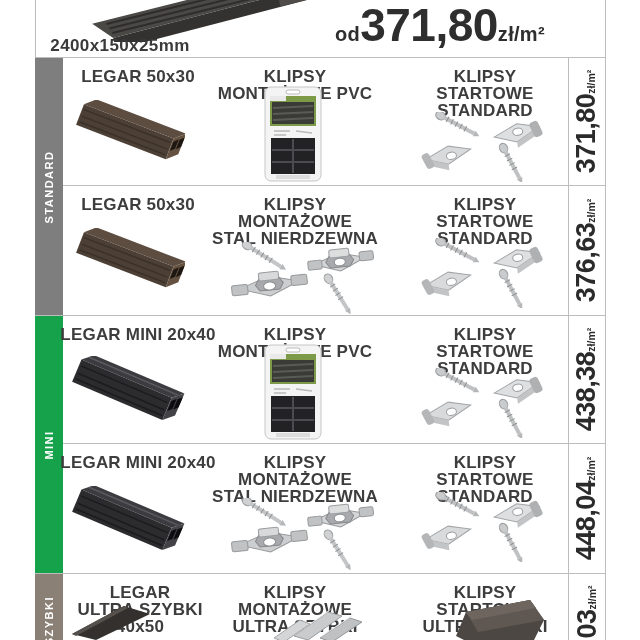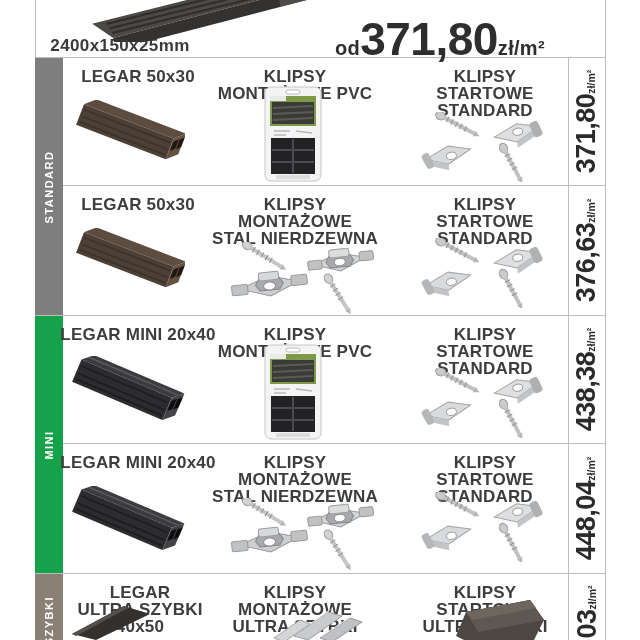--- a/index.html
+++ b/index.html
@@ -13,21 +13,21 @@
   .secbar{position:absolute;left:35px;width:28px;overflow:hidden;}
   .vlabel{position:absolute;left:50%;top:50%;transform:translate(-50%,-50%) rotate(180deg);
           writing-mode:vertical-rl;color:#fff;font-size:11px;font-weight:bold;
           letter-spacing:1.5px;white-space:nowrap;}
   .vlabel.cut{top:22px;transform:translateX(-50%) rotate(180deg);}
 
   
   .dims{position:absolute;left:40px;top:36px;width:160px;text-align:center;
         font-size:17px;font-weight:bold;color:#3a3a3a;letter-spacing:.4px;}
   .bigprice{position:absolute;left:300px;top:0;width:280px;height:56px;
-            display:flex;justify-content:center;align-items:baseline;padding-top:16px;text-align:right;}
+            display:flex;justify-content:center;align-items:baseline;padding-top:2px;text-align:right;}
   .bigprice .sm{font-size:20px;font-weight:bold;color:#2e2e2e;letter-spacing:.3px;}
   .bigprice .lg{font-size:46px;font-weight:bold;color:#2e2e2e;letter-spacing:-.5px;line-height:1;}
 
   
   .cell-title{position:absolute;font-size:17px;font-weight:bold;color:#3d3d3d;
               text-align:center;letter-spacing:.2px;line-height:17px;white-space:pre-line;}
   .img{position:absolute;}
 
   
   .price-cell{position:absolute;left:569px;width:36px;display:flex;

